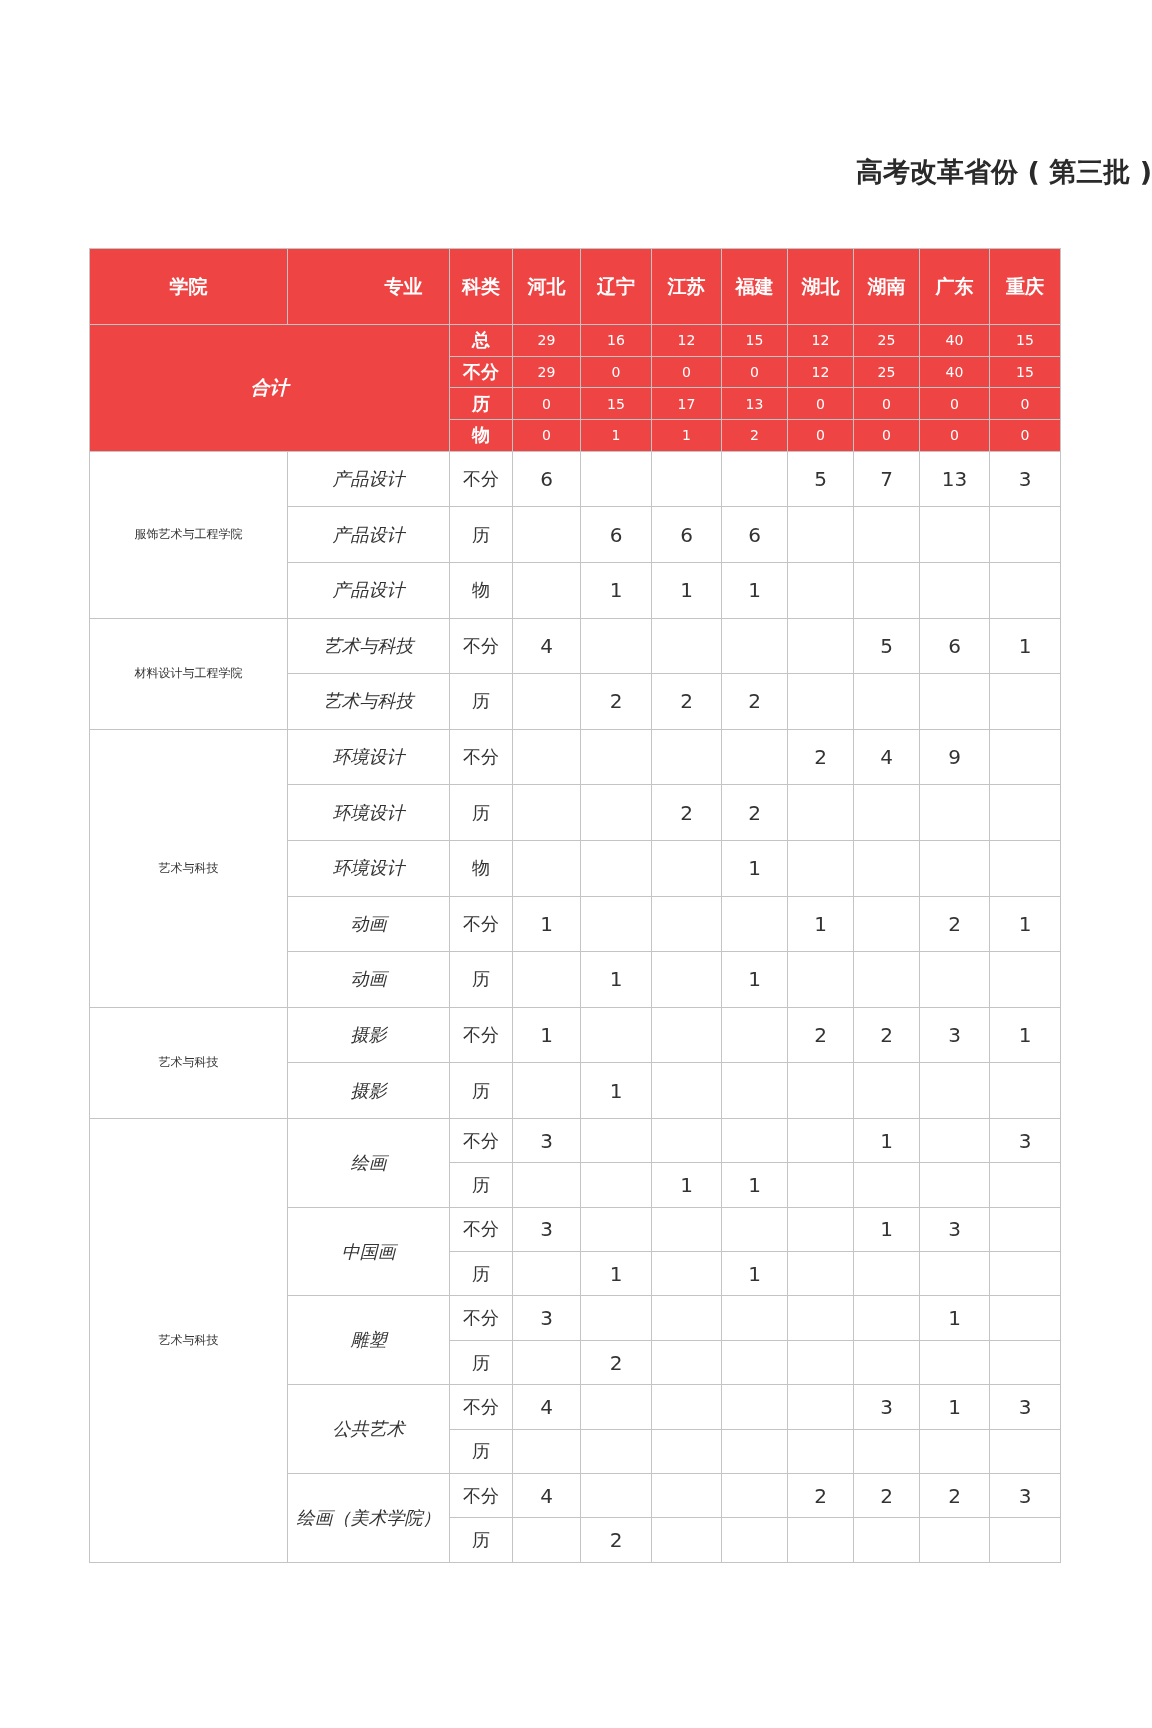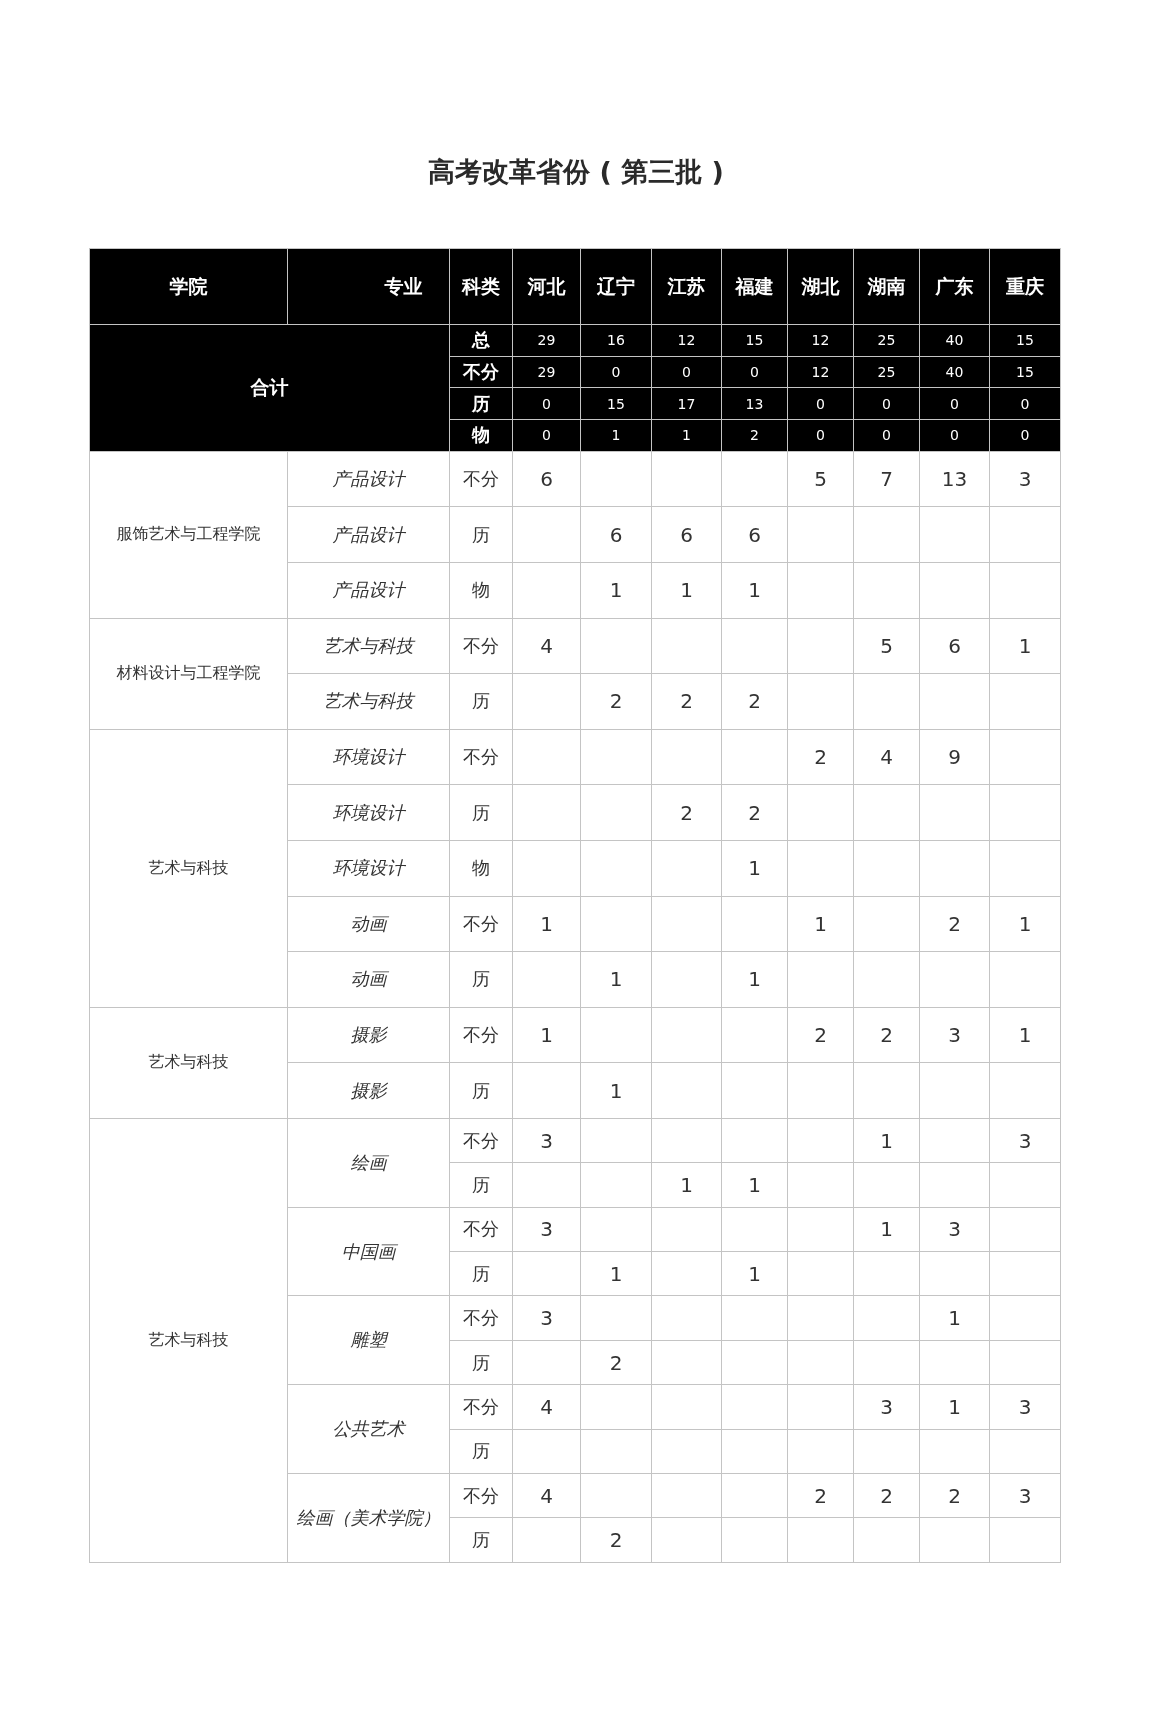--- a/index.html
+++ b/index.html
@@ -1,31 +1,31 @@
 <!DOCTYPE html>
 <html><head>
 <meta charset="utf-8">
 <style>
   html, body { margin:0; padding:0; background:#ffffff; }
   body { width:1152px; height:1728px; position:relative; overflow:hidden;
          font-family:"DejaVu Sans","Liberation Sans",sans-serif; color:#333333; }
-  .title { position:absolute; top:154px; left:0; width:1152px; text-align:center;
+  .title { position:absolute; top:154px; left:0; width:1152px; text-align:right;
            font-size:27px; font-weight:bold; color:#2a2a2a; letter-spacing:0px; }
   table.grid { position:absolute; left:89px; top:248px; width:971px;
                border-collapse:collapse; table-layout:fixed; }
   table.grid td { border:1px solid #c4c4c4; text-align:center; vertical-align:middle;
                   padding:0; overflow:hidden; white-space:nowrap; }
-  .blue td { background:#000000; color:#ffffff; border-color:#3a95c0; }
+  .blue td { background:#ef4444; color:#ffffff; border-color:#3a95c0; }
   .hdr td { height:75px; font-size:19px; font-weight:bold; }
   .sum td { height:30.7px; font-size:18px; }
   .sum td.kind { font-weight:bold; font-size:18px; }
-  .sum td.total-label { font-size:19px; font-weight:bold; }
+  .sum td.total-label { font-size:19px; font-weight:bold;font-style:italic; }
   .big td { height:54.6px; font-size:18px; }
   .small td { height:43.4px; font-size:18px; }
-  td.college { font-size:16px; }
+  td.college { font-size:12px; }
   td.major { font-size:18px;font-style:italic; }
   td.num { font-size:20px; color:#333333; }
   .blue td.num { color:#ffffff; font-size:14px; font-weight:normal; }
   td.kind { font-size:18px; }
   td.left-major { text-align:left; padding-left:3px; }
 </style>
 </head>
 <body>
 
 <div class="title">高考改革省份 ( 第三批 )</div>

